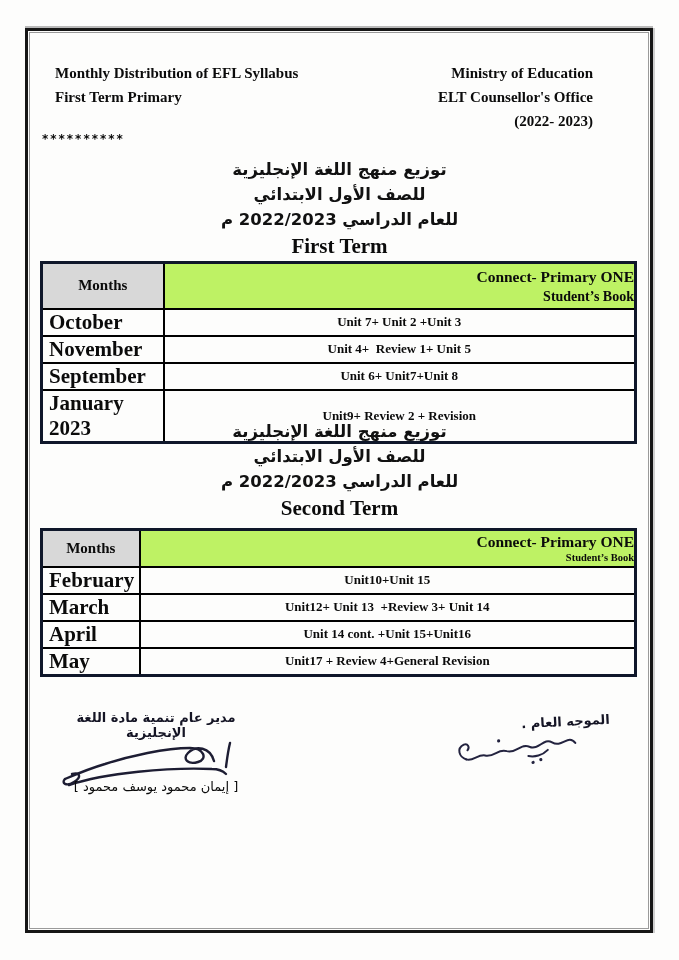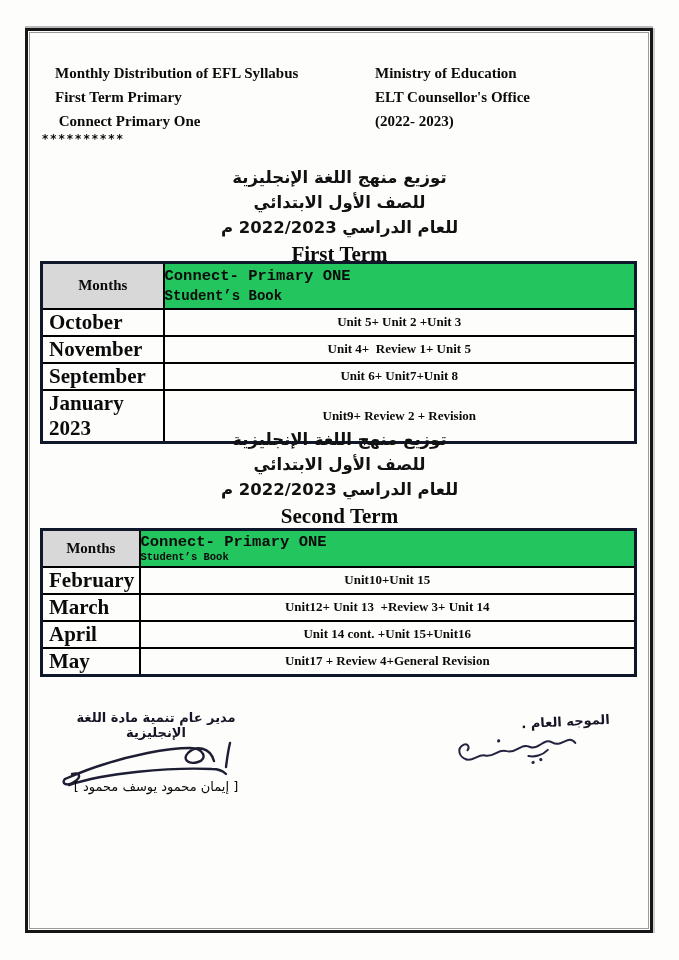--- a/index.html
+++ b/index.html
@@ -20,26 +20,26 @@
     box-shadow: 0 -2px 0 #b9b9b9, 2px 0 0 #cfcfcf;
   }
   .frame-inner {
     position: absolute; left: 1px; top: 1px; right: 1px; bottom: 1px;
     border: 1px solid #9a9a9a;
   }
 
   
   .hdr-left { left: 55px; top: 61px; }
   .hdr-left div { font-size: 15px; font-weight: bold; line-height: 24px; white-space: pre; }
-  .hdr-right { left: 375px; top: 61px; width: 218px; text-align: left; }
+  .hdr-right { left: 375px; top: 61px; width: 218px; text-align: right; }
   .hdr-right div { font-size: 15px; font-weight: bold; line-height: 24px; }
   .stars { left: 42px; top: 132px; font-size: 12px; font-weight: bold; letter-spacing: 2px; font-family: "DejaVu Sans", sans-serif; }
 
   
-  .ar-block { left: 0; width: 679px; text-align: center; direction: rtl; margin-top: 8px; }
+  .ar-block { left: 0; width: 679px; text-align: center; direction: rtl; }
   .ar-block .ar-line {
     font-family: "DejaVu Sans", sans-serif;
     font-weight: bold; font-size: 16.5px; line-height: 25px; color: #111;
   }
   .term-title {
     font-family: "Liberation Serif", serif;
     direction: ltr; font-weight: bold; font-size: 21px; line-height: 26px; margin-top: 1px;
   }
   .ar1 { top: 157px; }
   .ar2 { top: 419px; }
@@ -49,21 +49,21 @@
     position: absolute; left: 40px; width: 597px;
     border-collapse: collapse; table-layout: fixed;
     border: 3px solid #0f172a;
   }
   .t1 { top: 261px; }
   .t2 { top: 528px; }
   table.dist td, table.dist th { border: 2px solid #000; vertical-align: middle; }
   th.months {
     background: #d8d8d8; font-size: 15px; font-weight: bold; text-align: center;
   }
-  th.bookhdr { background: #22c55e; text-align: left; font-family: Liberation Mono, monospace; }
+  th.bookhdr { background: #bef264; text-align: right; }
   .bh1 { font-size: 15.5px; font-weight: bold; line-height: 21px; }
   .t1 .bh2 { font-size: 14px; font-weight: bold; line-height: 19px; }
   .t2 .bh1 { line-height: 18px; }
   .t2 .bh2 { font-size: 10.5px; font-weight: bold; line-height: 13px; }
   td.month {
     font-size: 21px; font-weight: bold; text-align: left; padding-left: 6px; height: 25px;
   }
   td.units {
     font-size: 13px; font-weight: bold; text-align: center; white-space: pre;
   }
@@ -88,21 +88,20 @@
 </head>
 <body>
 
 <div class="abs frame">
   <div class="frame-inner"></div>
 </div>
 
 <div class="abs hdr-left">
   <div>Monthly Distribution of EFL Syllabus</div>
   <div>First Term Primary</div>
-  <div> Connect Primary One</div>
 </div>
 <div class="abs stars">**********</div>
 
 <div class="abs hdr-right">
   <div>Ministry of Education</div>
   <div>ELT Counsellor's Office</div>
   <div>(2022- 2023)</div>
 </div>
 
 <div class="abs ar-block ar1">
@@ -120,21 +119,21 @@
   <tbody>
       <tr class="hrow">
     <th class="months">Months</th>
     <th class="bookhdr">
       <div class="bh1">Connect- Primary ONE</div>
       <div class="bh2">Student’s Book</div>
     </th>
   </tr>
   <tr>
     <td class="month">October</td>
-    <td class="units">Unit 5+ Unit 2 +Unit 3</td>
+    <td class="units">Unit 7+ Unit 2 +Unit 3</td>
   </tr>
   <tr>
     <td class="month">November</td>
     <td class="units">Unit 4+  Review 1+ Unit 5</td>
   </tr>
   <tr>
     <td class="month">September</td>
     <td class="units">Unit 6+ Unit7+Unit 8</td>
   </tr>
   <tr>

